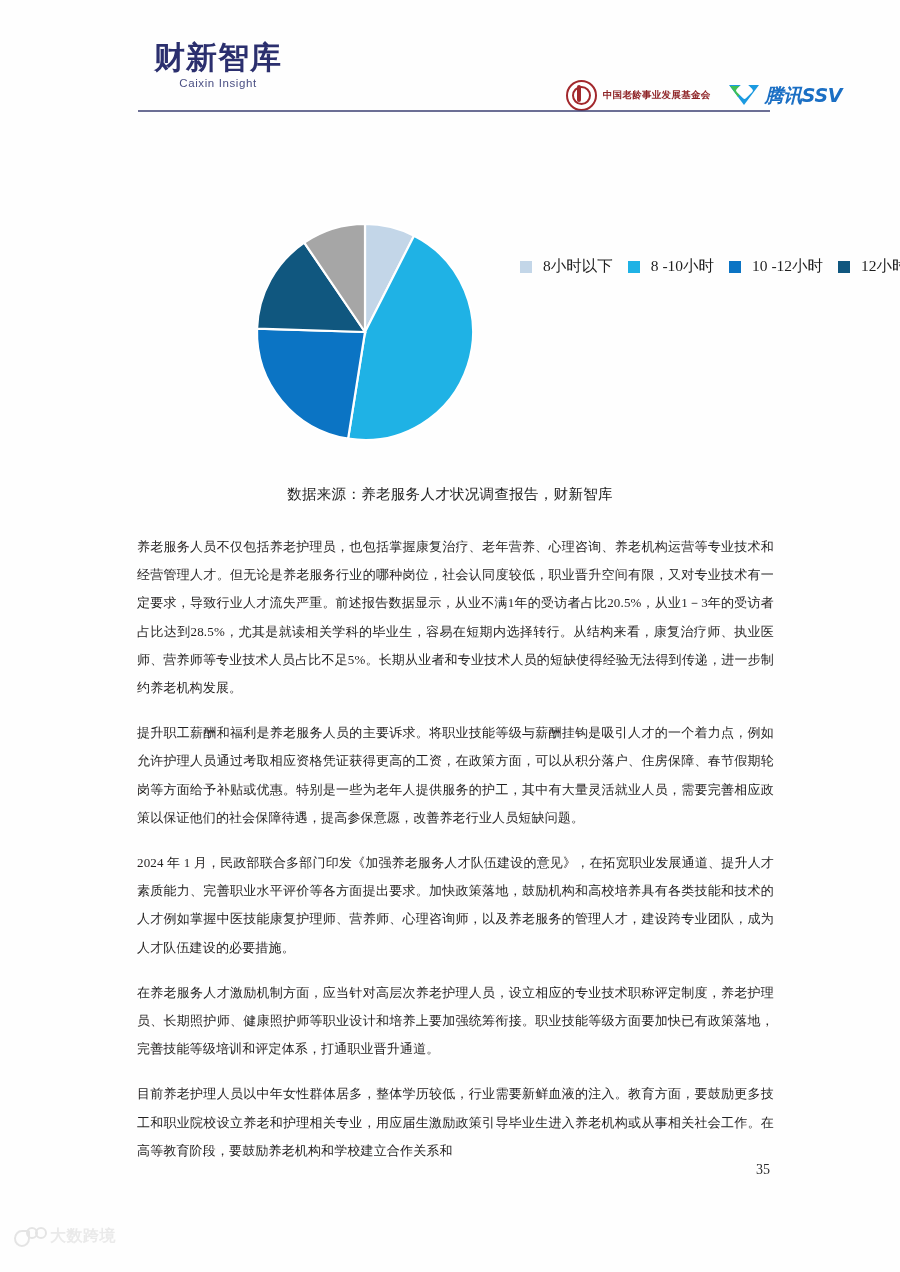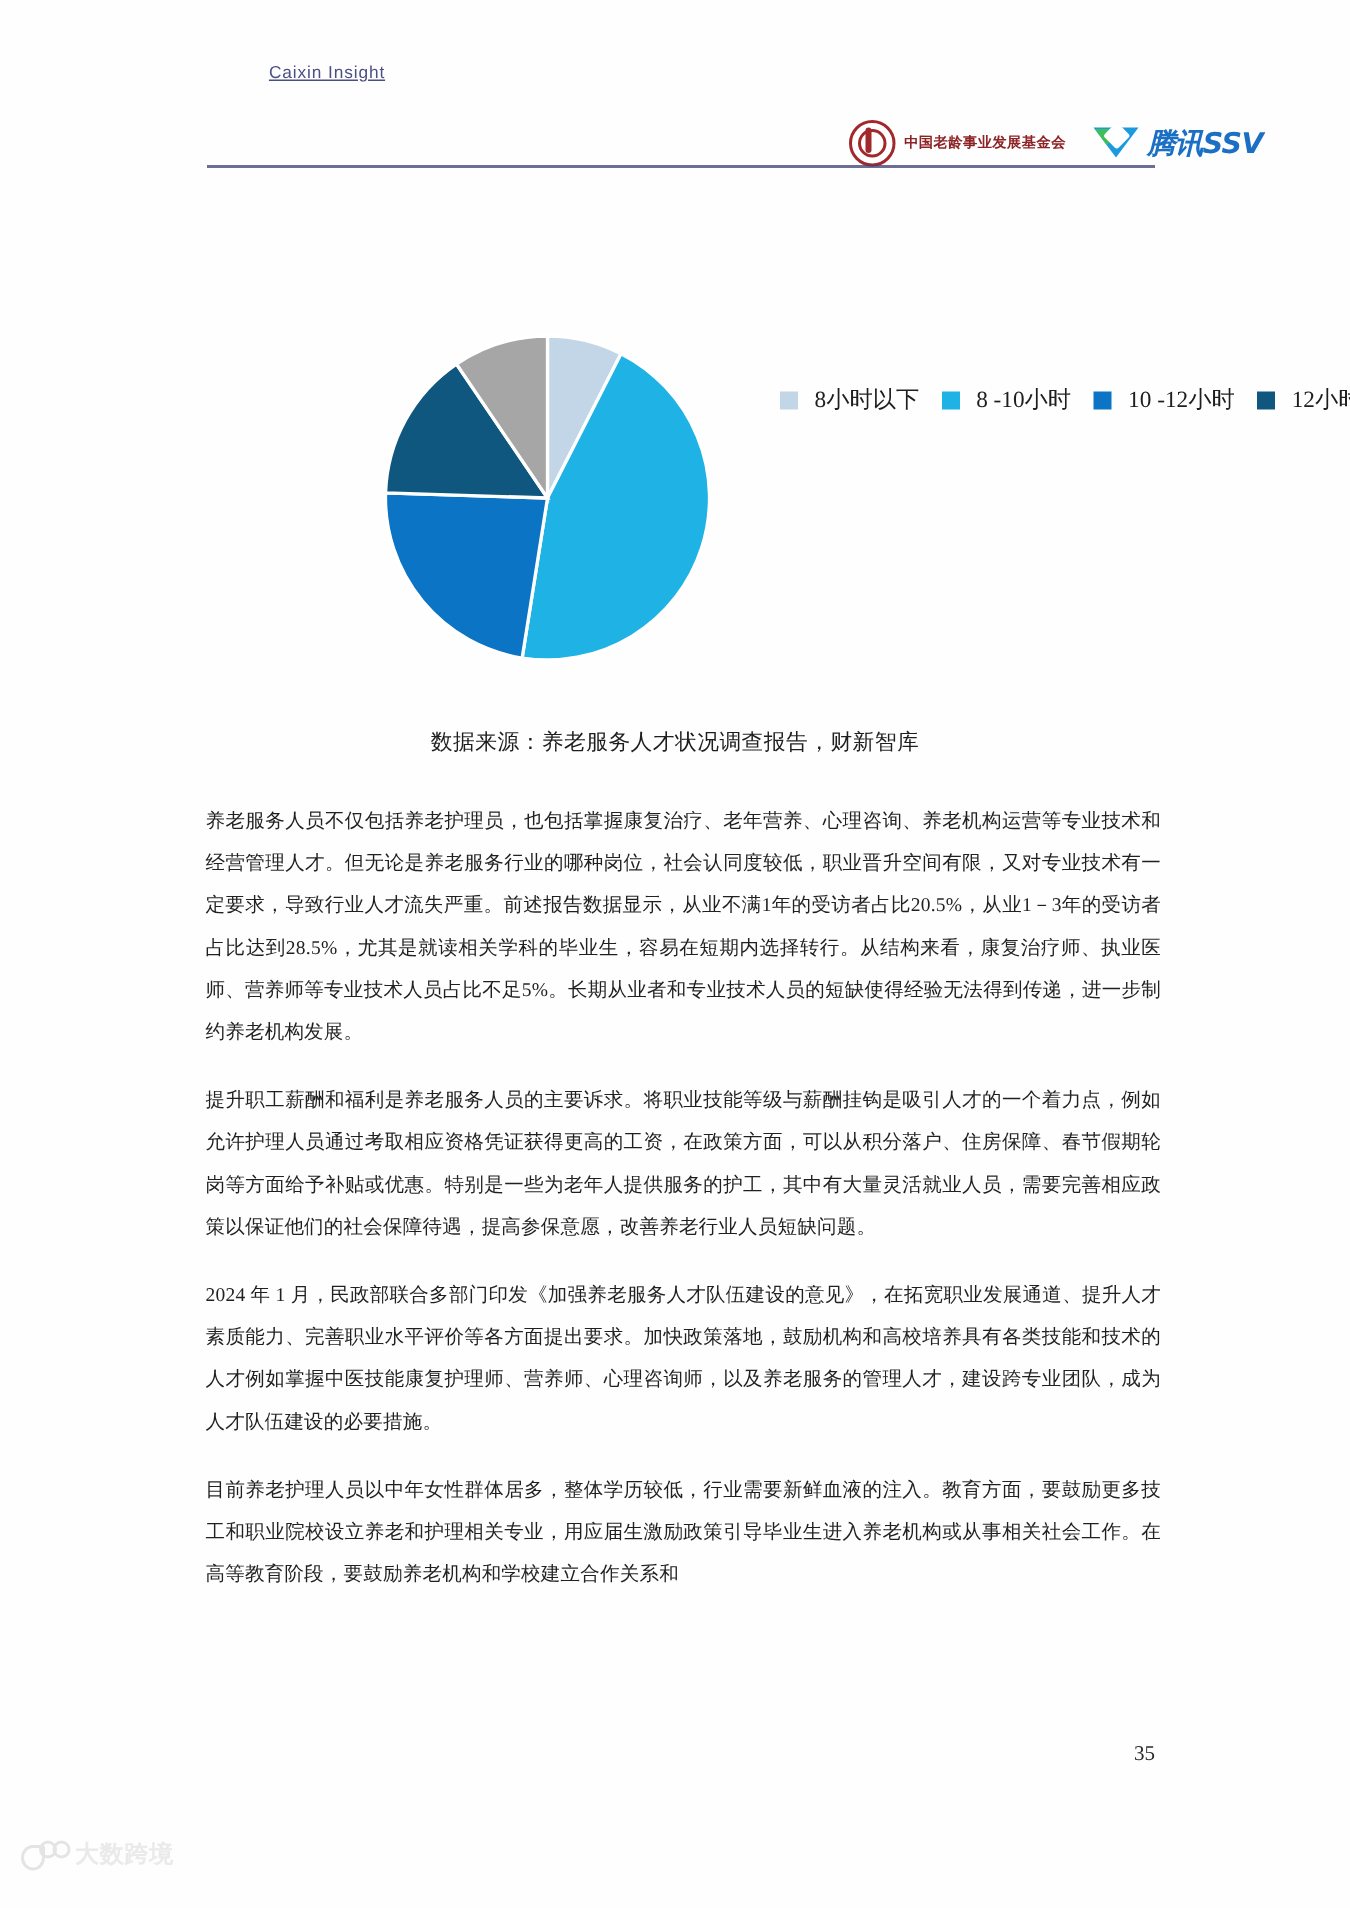--- a/index.html
+++ b/index.html
@@ -44,21 +44,20 @@
     color: #2b2f6e;
     line-height: 1.1;
     white-space: nowrap;
   }
   .brand-en {
     font-family: "Liberation Sans", sans-serif;
     font-size: 11.5px;
     letter-spacing: 0.6px;
     color: #4a4f83;
     margin-top: 3px;
-    text-decoration: underline;
   }
   .header-rule {
     position: absolute;
     left: 138px;
     right: 130px;
     top: 70px;
     height: 2px;
     background: #3b3f72;
     opacity: .75;
   }
@@ -263,20 +262,21 @@
     white-space: nowrap;
   }
 </style>
 </head>
 <body>
 
 <div class="page">
 
   <div class="header">
     <div class="brand-block">
+      <div class="brand-cn">财新智库</div>
       <div class="brand-en">Caixin Insight</div>
     </div>
 
     <div class="partners">
       <div class="partner">
         <span class="seal"></span>
         <span class="partner-name">中国老龄事业发展基金会</span>
       </div>
       <div class="partner">
         <span class="tx-mark">
@@ -326,20 +326,21 @@
       </div>
     </div>
   </div>
 
   <div class="fig-source">数据来源：养老服务人才状况调查报告，财新智库</div>
 
   <div class="body-copy">
     <p class="para">养老服务人员不仅包括养老护理员，也包括掌握康复治疗、老年营养、心理咨询、养老机构运营等专业技术和经营管理人才。但无论是养老服务行业的哪种岗位，社会认同度较低，职业晋升空间有限，又对专业技术有一定要求，导致行业人才流失严重。前述报告数据显示，从业不满1年的受访者占比20.5%，从业1－3年的受访者占比达到28.5%，尤其是就读相关学科的毕业生，容易在短期内选择转行。从结构来看，康复治疗师、执业医师、营养师等专业技术人员占比不足5%。长期从业者和专业技术人员的短缺使得经验无法得到传递，进一步制约养老机构发展。</p>
     <p class="para">提升职工薪酬和福利是养老服务人员的主要诉求。将职业技能等级与薪酬挂钩是吸引人才的一个着力点，例如允许护理人员通过考取相应资格凭证获得更高的工资，在政策方面，可以从积分落户、住房保障、春节假期轮岗等方面给予补贴或优惠。特别是一些为老年人提供服务的护工，其中有大量灵活就业人员，需要完善相应政策以保证他们的社会保障待遇，提高参保意愿，改善养老行业人员短缺问题。</p>
     <p class="para">2024 年 1 月，民政部联合多部门印发《加强养老服务人才队伍建设的意见》，在拓宽职业发展通道、提升人才素质能力、完善职业水平评价等各方面提出要求。加快政策落地，鼓励机构和高校培养具有各类技能和技术的人才例如掌握中医技能康复护理师、营养师、心理咨询师，以及养老服务的管理人才，建设跨专业团队，成为人才队伍建设的必要措施。</p>
+    <p class="para">在养老服务人才激励机制方面，应当针对高层次养老护理人员，设立相应的专业技术职称评定制度，养老护理员、长期照护师、健康照护师等职业设计和培养上要加强统筹衔接。职业技能等级方面要加快已有政策落地，完善技能等级培训和评定体系，打通职业晋升通道。</p>
     <p class="para">目前养老护理人员以中年女性群体居多，整体学历较低，行业需要新鲜血液的注入。教育方面，要鼓励更多技工和职业院校设立养老和护理相关专业，用应届生激励政策引导毕业生进入养老机构或从事相关社会工作。在高等教育阶段，要鼓励养老机构和学校建立合作关系和</p>
   </div>
 
   <div class="page-number">35</div>
 
   <div class="watermark">
     <span class="wm-logo">
       <span class="c1"></span>
         <span class="c2"></span>
         <span class="c3"></span>

